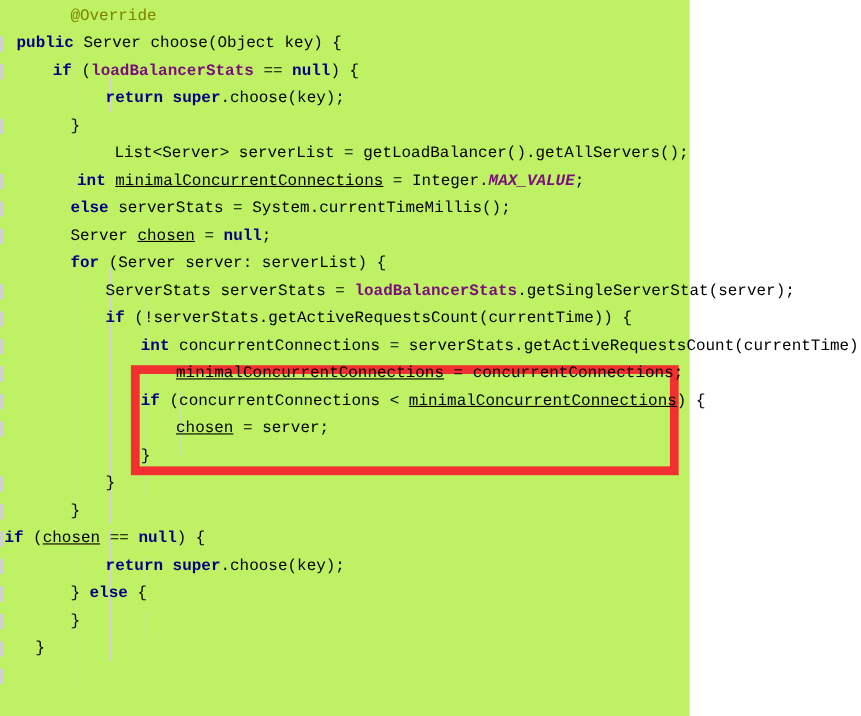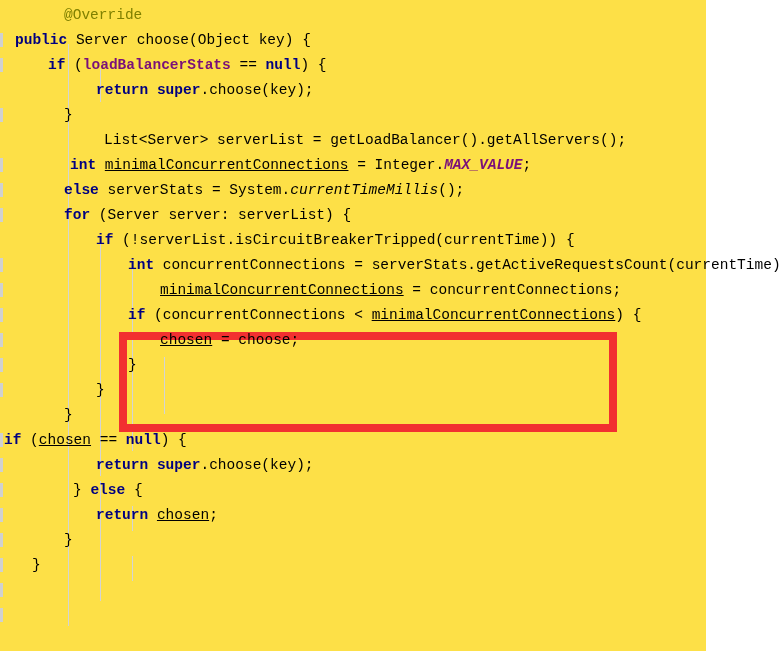--- a/index.html
+++ b/index.html
@@ -10,23 +10,23 @@
   }
   body {
     width: 783px;
     height: 651px;
     overflow: hidden;
     font-family: "Liberation Mono", "DejaVu Sans Mono", monospace;
   }
 
   #editor {
     position: relative;
-    width: 706px;
+    width: 627px;
     height: 651px;
-    background: #fde047;
+    background: #bef264;
   }
 
   
   .gutter-ticks {
     position: absolute;
     left: 0;
     top: 0;
     width: 6px;
     height: 651px;
     z-index: 1;
@@ -83,21 +83,20 @@
     color: #7a0f7a;
     font-weight: bold;
   }
   .staticfield {   
     color: #7a0f7a;
     font-weight: bold;
     font-style: italic;
   }
   .staticcall {    
     color: #000000;
-    font-style: italic;
   }
   .localvar {      
     color: #000000;
     text-decoration: underline;
   }
   .annot {         
     color: #808000;
   }
   .plain {
     color: #000000;
@@ -154,32 +153,33 @@
 
   <div class="code" style="padding-top: 3px;">
       <div class="line" style="padding-left: 64px; top: 0px;"><span class="annot">@Override</span></div>
       <div class="line" style="padding-left: 15px; top: 0px;"><span class="kw">public</span><span class="plain"> Server choose(Object key) {</span></div>
       <div class="line" style="padding-left: 48px; top: 0px;"><span class="kw">if</span><span class="plain"> (</span><span class="field">loadBalancerStats</span><span class="plain"> == </span><span class="kw">null</span><span class="plain">) {</span></div>
       <div class="line" style="padding-left: 96px; top: 0px;"><span class="kw">return</span><span class="plain"> </span><span class="kw">super</span><span class="plain">.choose(key);</span></div>
       <div class="line" style="padding-left: 64px; top: 0px;"><span class="plain">}</span></div>
       <div class="line" style="padding-left: 104px; top: 0px;"><span class="plain">List&lt;Server&gt; serverList = getLoadBalancer().getAllServers();</span></div>
       <div class="line" style="padding-left: 70px; top: 0px;"><span class="kw">int</span><span class="plain"> </span><span class="localvar">minimalConcurrentConnections</span><span class="plain"> = Integer.</span><span class="staticfield">MAX_VALUE</span><span class="plain">;</span></div>
       <div class="line" style="padding-left: 64px; top: 0px;"><span class="kw">else</span><span class="plain"> serverStats = System.</span><span class="staticcall">currentTimeMillis</span><span class="plain">();</span></div>
+      <div class="line" style="padding-left: 64px; top: 0px;"><span class="plain">Server </span><span class="localvar">chosen</span><span class="plain"> = </span><span class="kw">null</span><span class="plain">;</span></div>
       <div class="line" style="padding-left: 64px; top: 0px;"><span class="kw">for</span><span class="plain"> (Server server: serverList) {</span></div>
-      <div class="line" style="padding-left: 96px; top: 0px;"><span class="kw">if</span><span class="plain"> (!serverList.isCircuitBreakerTripped(currentTime)) {</span></div>
+      <div class="line" style="padding-left: 96px; top: 0px;"><span class="plain">ServerStats serverStats = </span><span class="field">loadBalancerStats</span><span class="plain">.getSingleServerStat(server);</span></div>
+      <div class="line" style="padding-left: 96px; top: 0px;"><span class="kw">if</span><span class="plain"> (!serverStats.getActiveRequestsCount(currentTime)) {</span></div>
       <div class="line" style="padding-left: 128px; top: 0px;"><span class="kw">int</span><span class="plain"> concurrentConnections = serverStats.getActiveRequestsCount(currentTime);</span></div>
       <div class="line" style="padding-left: 160px; top: 0px;"><span class="localvar">minimalConcurrentConnections</span><span class="plain"> = concurrentConnections;</span></div>
       <div class="line" style="padding-left: 128px; top: 0px;"><span class="kw">if</span><span class="plain"> (concurrentConnections &lt; </span><span class="localvar">minimalConcurrentConnections</span><span class="plain">) {</span></div>
-      <div class="line" style="padding-left: 160px; top: 0px;"><span class="localvar">chosen</span><span class="plain"> = choose;</span></div>
+      <div class="line" style="padding-left: 160px; top: 0px;"><span class="localvar">chosen</span><span class="plain"> = server;</span></div>
       <div class="line" style="padding-left: 128px; top: 0px;"><span class="plain">}</span></div>
       <div class="line" style="padding-left: 96px; top: 0px;"><span class="plain">}</span></div>
       <div class="line" style="padding-left: 64px; top: 0px;"><span class="plain">}</span></div>
       <div class="line" style="top: 0px; font-family: Liberation Mono, monospace;"><span class="kw">if</span><span class="plain"> (</span><span class="localvar">chosen</span><span class="plain"> == </span><span class="kw">null</span><span class="plain">) {</span></div>
       <div class="line" style="padding-left: 96px; top: 0px;"><span class="kw">return</span><span class="plain"> </span><span class="kw">super</span><span class="plain">.choose(key);</span></div>
-      <div class="line" style="padding-left: 48px; top: 0px; margin-left: 25px;"><span class="plain">} </span><span class="kw">else</span><span class="plain"> {</span></div>
-      <div class="line" style="padding-left: 96px; top: 0px;"><span class="kw">return</span><span class="plain"> </span><span class="localvar">chosen</span><span class="plain">;</span></div>
+      <div class="line" style="padding-left: 64px; top: 0px;"><span class="plain">} </span><span class="kw">else</span><span class="plain"> {</span></div>
       <div class="line" style="padding-left: 64px; top: 0px;"><span class="plain">}</span></div>
       <div class="line" style="padding-left: 32px; top: 0px;"><span class="plain">}</span></div>
     </div>
 
   <div class="highlight-box" style="left: 119px; top: 332px; width: 498px; height: 100px; border-width: 8px; border-color: rgb(242, 48, 48);"></div>
 
 </div>
 
 </body></html>

